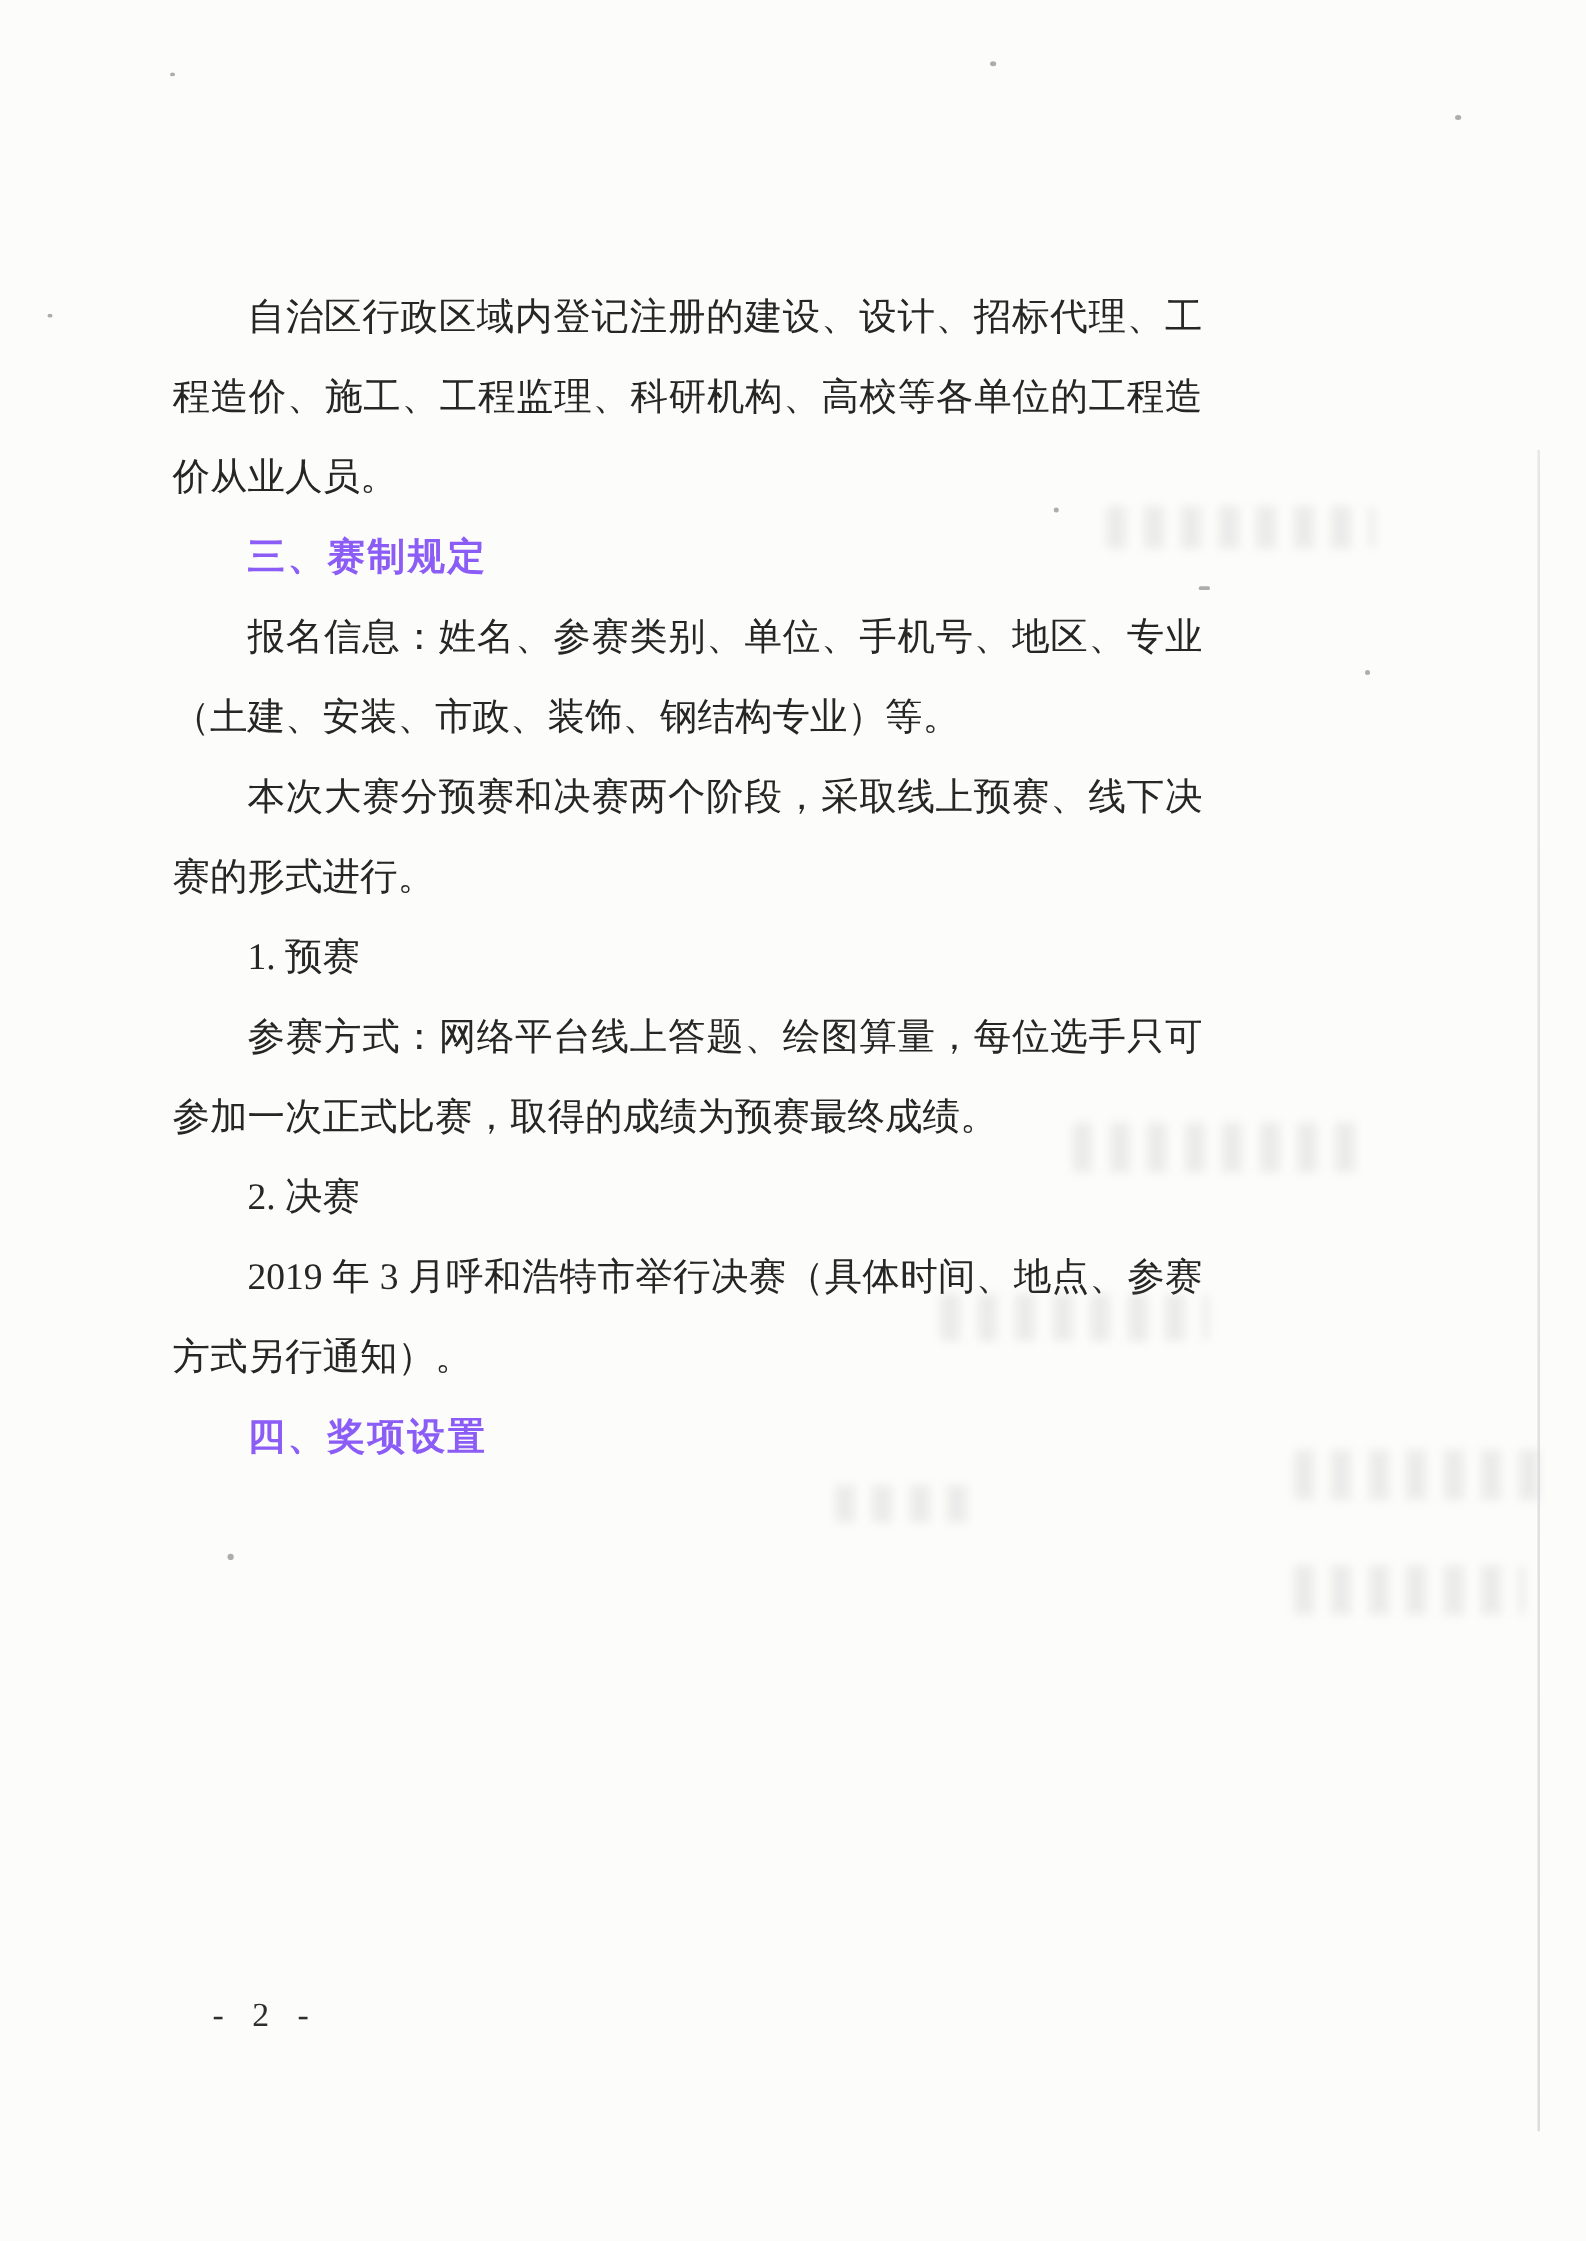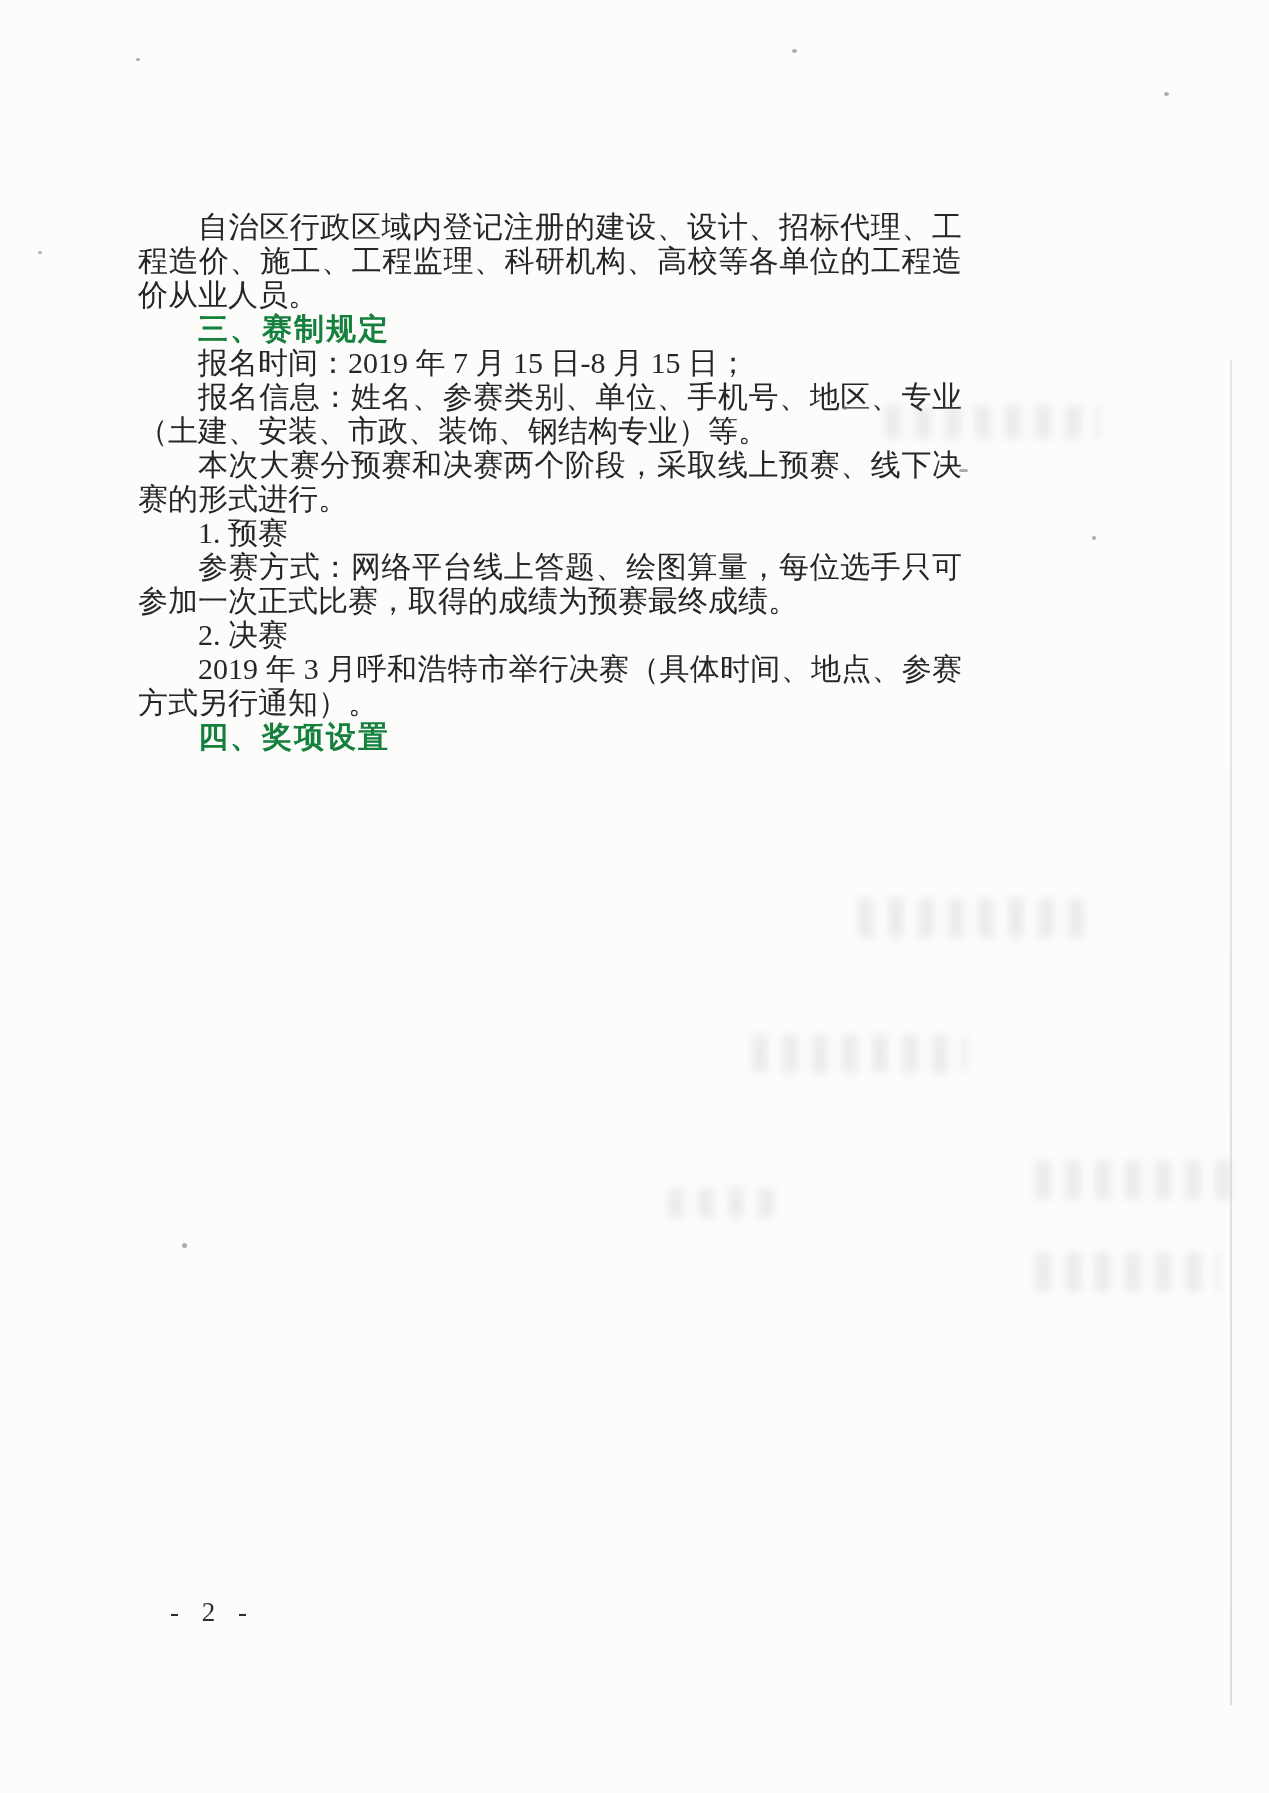--- a/index.html
+++ b/index.html
@@ -7,34 +7,34 @@
   .page{
     position:relative;
     width:1269px;height:1793px;
     background:#fcfcfa;
     overflow:hidden;
     font-family:"Liberation Serif","DejaVu Serif",serif;
     color:#262626;
   }
   .body-text{
     position:absolute;
-    left:138px;top:210px;width:824px;
+    left:138px;top:222px;width:824px;
     font-size:30px;
-    line-height:34px;
+    line-height:64px;
     text-align:justify;
   }
   .body-text p,.body-text h2{
     margin:0;
     text-indent:2em;
     font-weight:normal;
   }
   h2.heading{
     font-family:"Liberation Sans","DejaVu Sans",sans-serif;
     font-weight:700;
-    color:#15803d;
+    color:#8b5cf6;
     font-size:30px;
     letter-spacing:2px;
   }
   .url{
     font-family:"Liberation Mono","DejaVu Sans Mono",monospace;
     font-size:28px;
     letter-spacing:-1px;
   }
   .footer-page-number{
     position:absolute;
@@ -70,21 +70,20 @@
 </head>
 <body>
 
 <div class="page">
 
   <div class="body-text">
     <p>自治区行政区域内登记注册的建设、设计、招标代理、工程造价、施工、工程监理、科研机构、高校等各单位的工程造价从业人员。</p>
 
     <h2 class="heading">三、赛制规定</h2>
 
-    <p>报名时间：2019 年 7 月 15 日-8 月 15 日；</p>
 
 
     <p>报名信息：姓名、参赛类别、单位、手机号、地区、专业（土建、安装、市政、装饰、钢结构专业）等。</p>
 
     <p>本次大赛分预赛和决赛两个阶段，采取线上预赛、线下决赛的形式进行。</p>
 
     <p>1. 预赛</p>
 
 
     <p>参赛方式：网络平台线上答题、绘图算量，每位选手只可参加一次正式比赛，取得的成绩为预赛最终成绩。</p>

